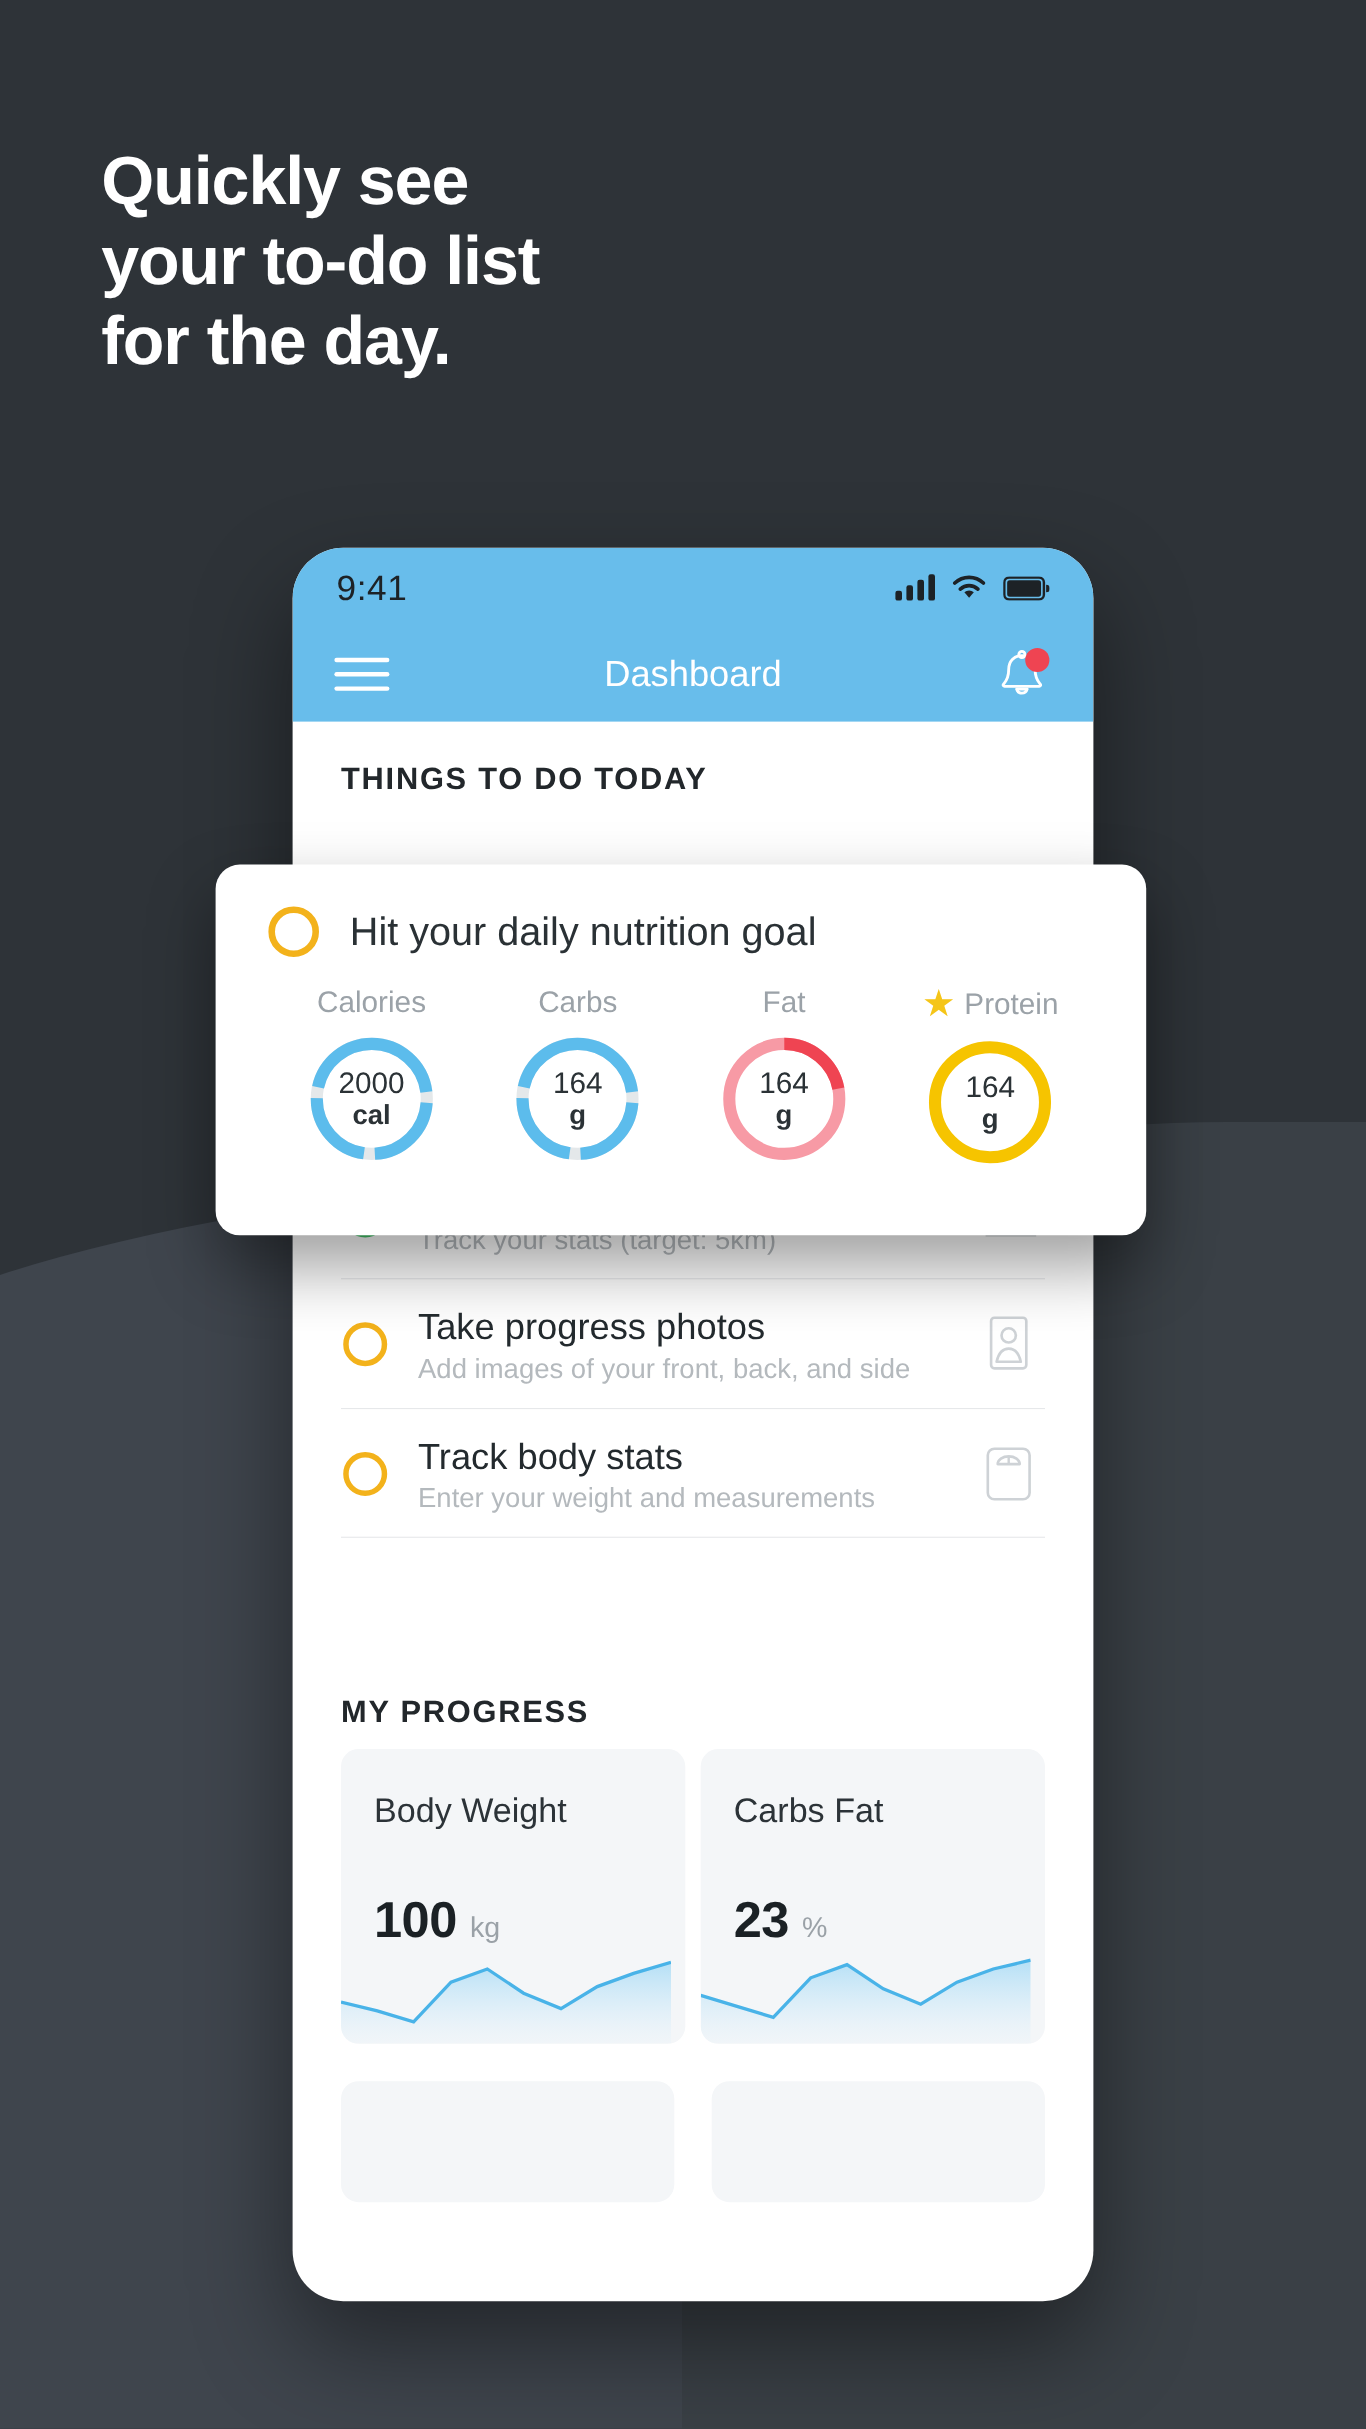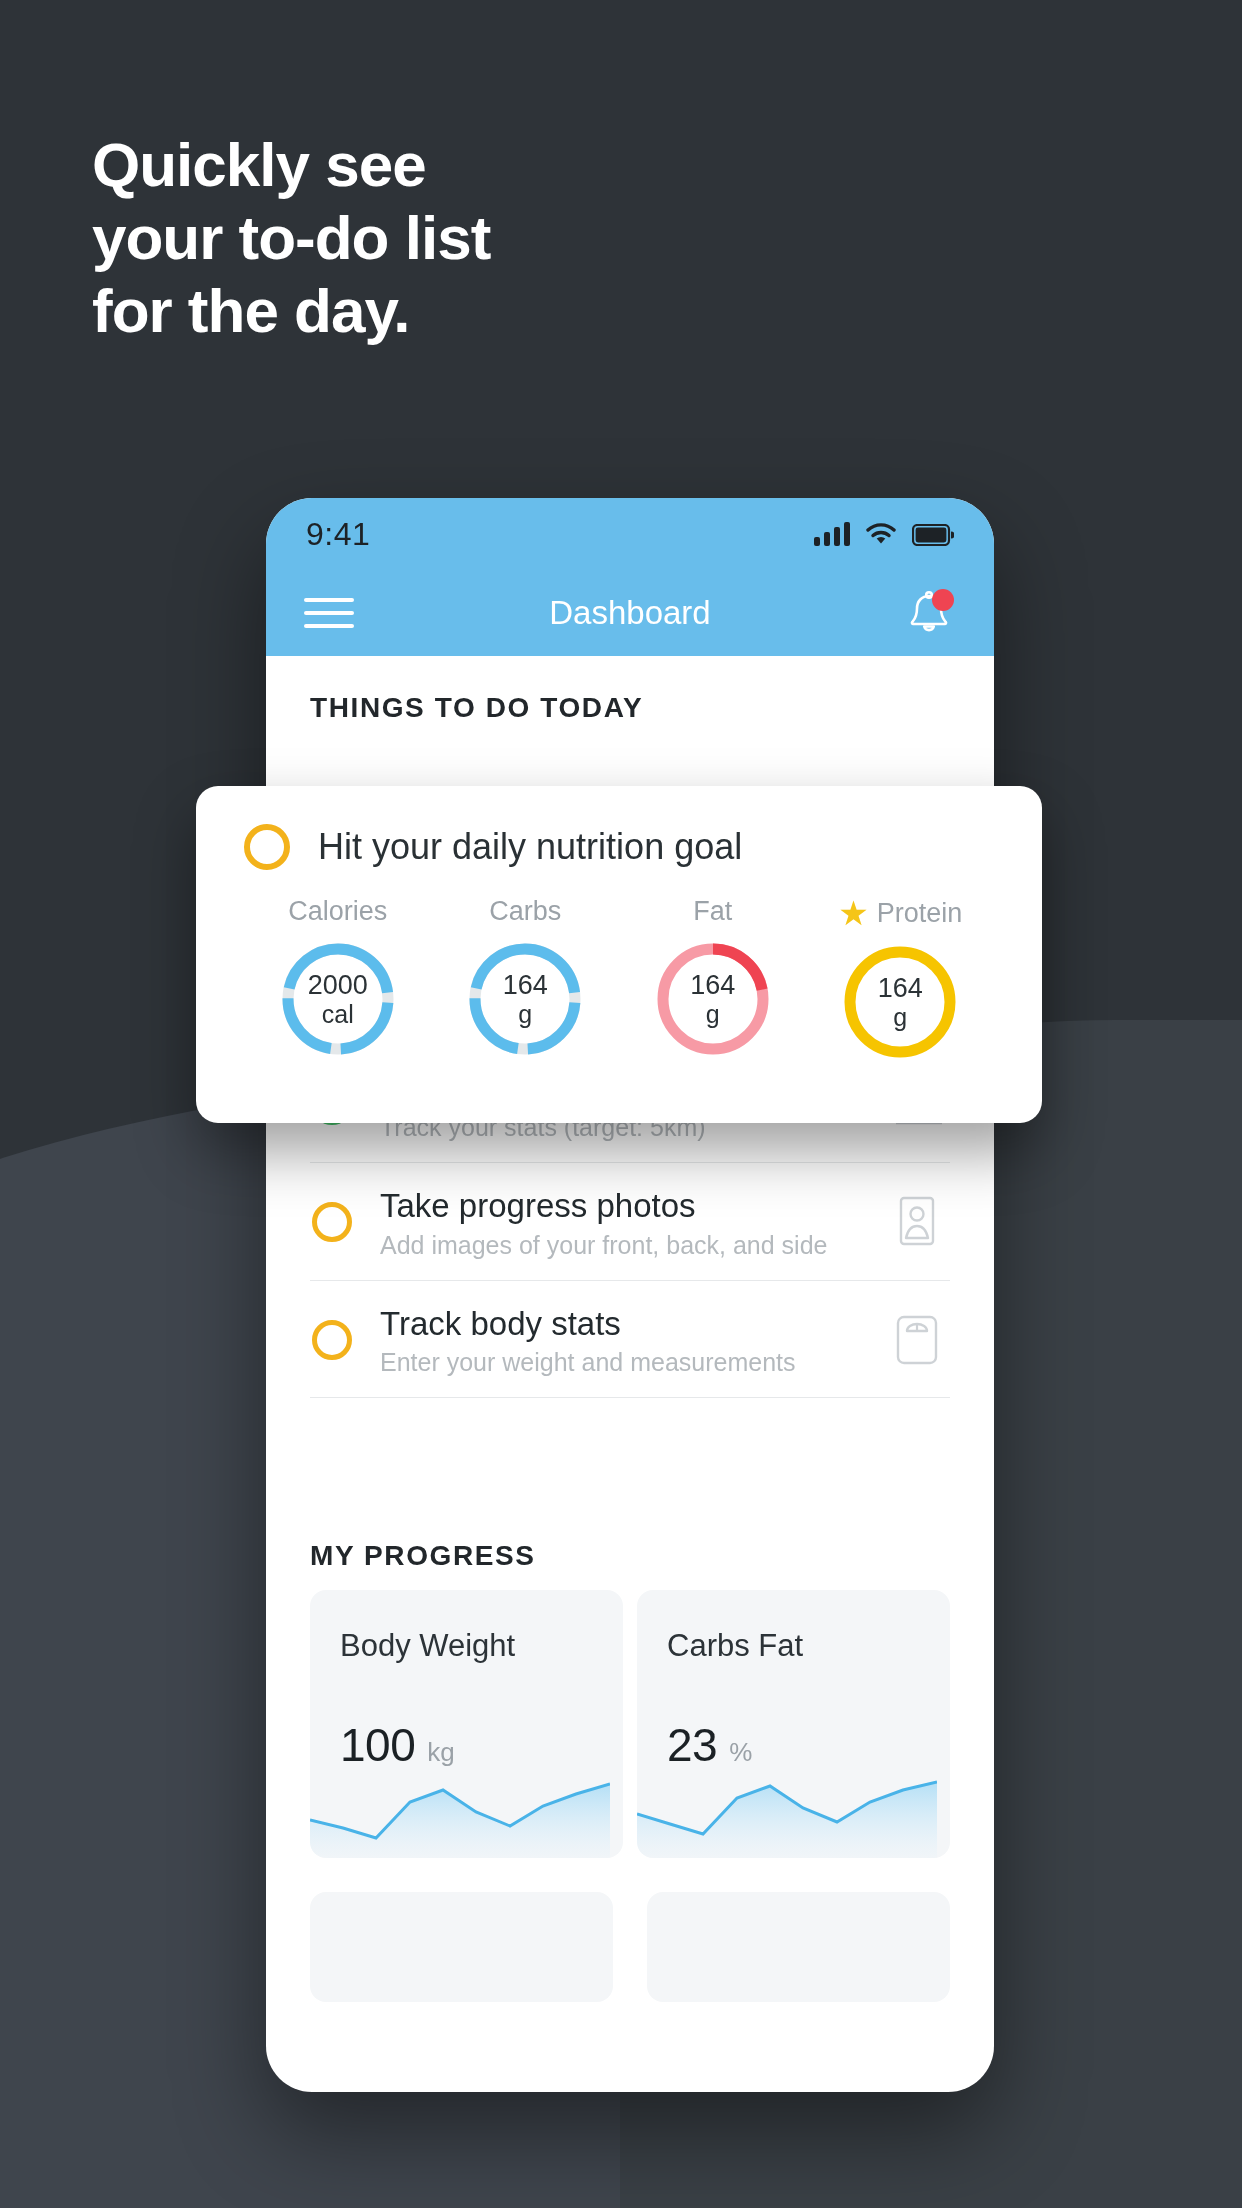--- a/index.html
+++ b/index.html
@@ -108,21 +108,21 @@
   }
   .pcard {
     background:#f4f6f8; border-radius:16px; height:268px;
     position:relative; overflow:hidden;
   }
   .pcard-title { font-size:31px; color:#2c3338; padding:38px 0 0 30px; }
   .pcard-val {
     position:absolute; left:30px; bottom:86px;
     display:flex; align-items:baseline; gap:12px;
   }
-  .pcard-num { font-size:46px; font-weight:normal; color:#1b2125; letter-spacing:-.5px;}
+  .pcard-num { font-size:46px; font-weight:bold; color:#1b2125; letter-spacing:-.5px;}
   .pcard-unit { font-size:26px; color:#9aa1a7; }
   .pcard-spark { position:absolute; left:0; right:0; bottom:0; height:86px; }
   .pcard-stub { background:#f4f6f8; border-radius:16px; height:110px; }
   #progress-grid-stub {
     display:grid; grid-template-columns:1fr 1fr; gap:34px; margin-top:34px;
   }
 
   
   #nutrition-card {
     position:absolute; left:196px; top:786px;
@@ -148,21 +148,21 @@
     display:flex; align-items:center; justify-content:center; gap:8px;
   }
   .macro-star { color:#f5c518; font-size:34px; line-height:1; }
   .macro-donut { position:relative; width:124px; height:124px; margin:0 auto; }
   .macro-donut svg { display:block; }
   .macro-center {
     position:absolute; inset:0; display:flex; flex-direction:column;
     align-items:center; justify-content:center; line-height:1.12;
   }
   .macro-num { font-size:27px; color:#2b3236; }
-  .macro-unit { font-size:25px; color:#2b3236; }
+  .macro-unit { font-size:25px; color:#2b3236;font-weight:bold; }
 </style>
 </head>
 <body>
 
 <div id="bg-band"></div>
 <div id="bg-band2"></div>
 
 <h1 id="headline">Quickly see
 your to-do list
 for the day.</h1>

